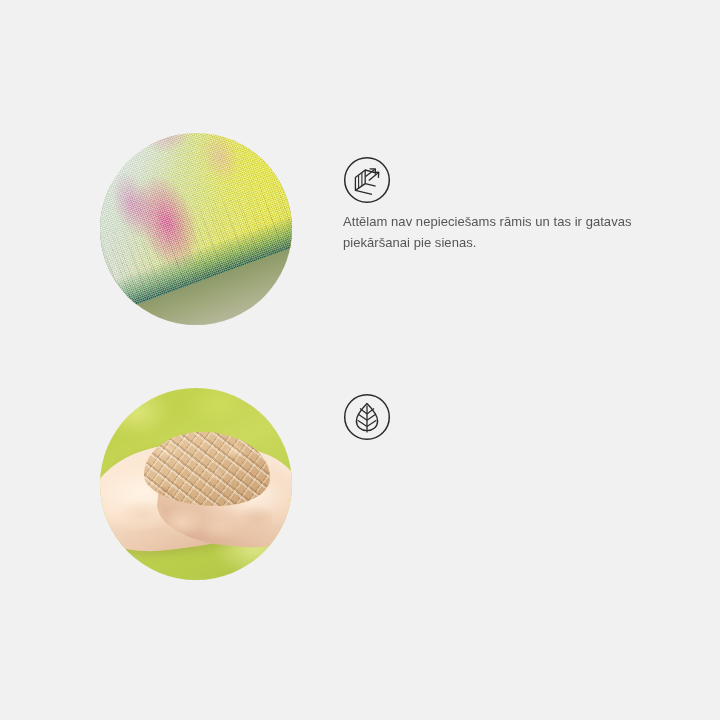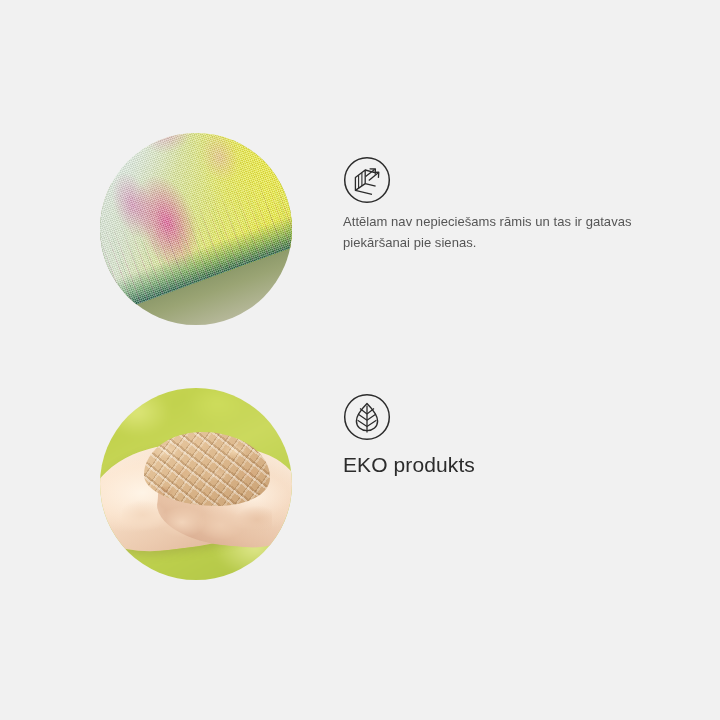--- a/index.html
+++ b/index.html
@@ -304,17 +304,16 @@
     <div class="text-col tc-2">
       <svg class="icon-badge" viewBox="0 0 48 48">
         <circle cx="24" cy="24" r="22.3" fill="none" stroke="#2b2b2b" stroke-width="1.5"></circle>
         <path d="M24 10.6 C31.6 18.4 34.6 23.4 34.6 28.0 C34.6 33.7 29.9 37.6 24 37.6
                  C18.1 37.6 13.4 33.7 13.4 28.0 C13.4 23.4 16.4 18.4 24 10.6 Z" fill="none" stroke="#2b2b2b" stroke-width="1.4" stroke-linejoin="round"></path>
         <path d="M24 12.6 L24 39.6" stroke="#2b2b2b" stroke-width="1.3"></path>
         <path d="M24 21.0 L17.0 15.6 M24 21.0 L31.0 15.6" stroke="#2b2b2b" stroke-width="1.2"></path>
         <path d="M24 27.3 L15.0 21.1 M24 27.3 L33.0 21.1" stroke="#2b2b2b" stroke-width="1.2"></path>
         <path d="M24 33.6 L14.6 27.3 M24 33.6 L33.4 27.3" stroke="#2b2b2b" stroke-width="1.2"></path>
       </svg>
-      <h3 class="feature-title ft-2">EKO produkts</h3>
     </div>
   </div>
 
 </div>
 
 </body></html>

